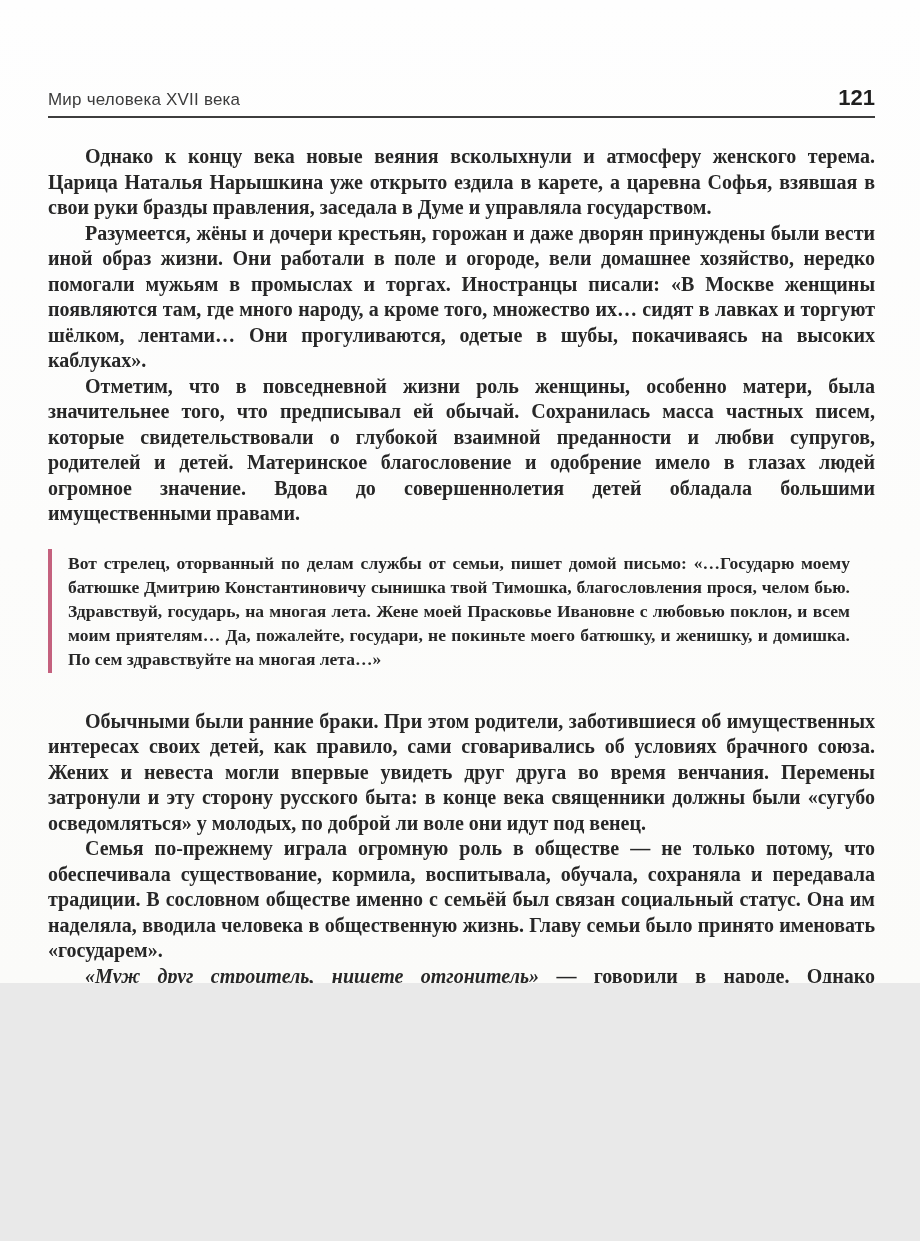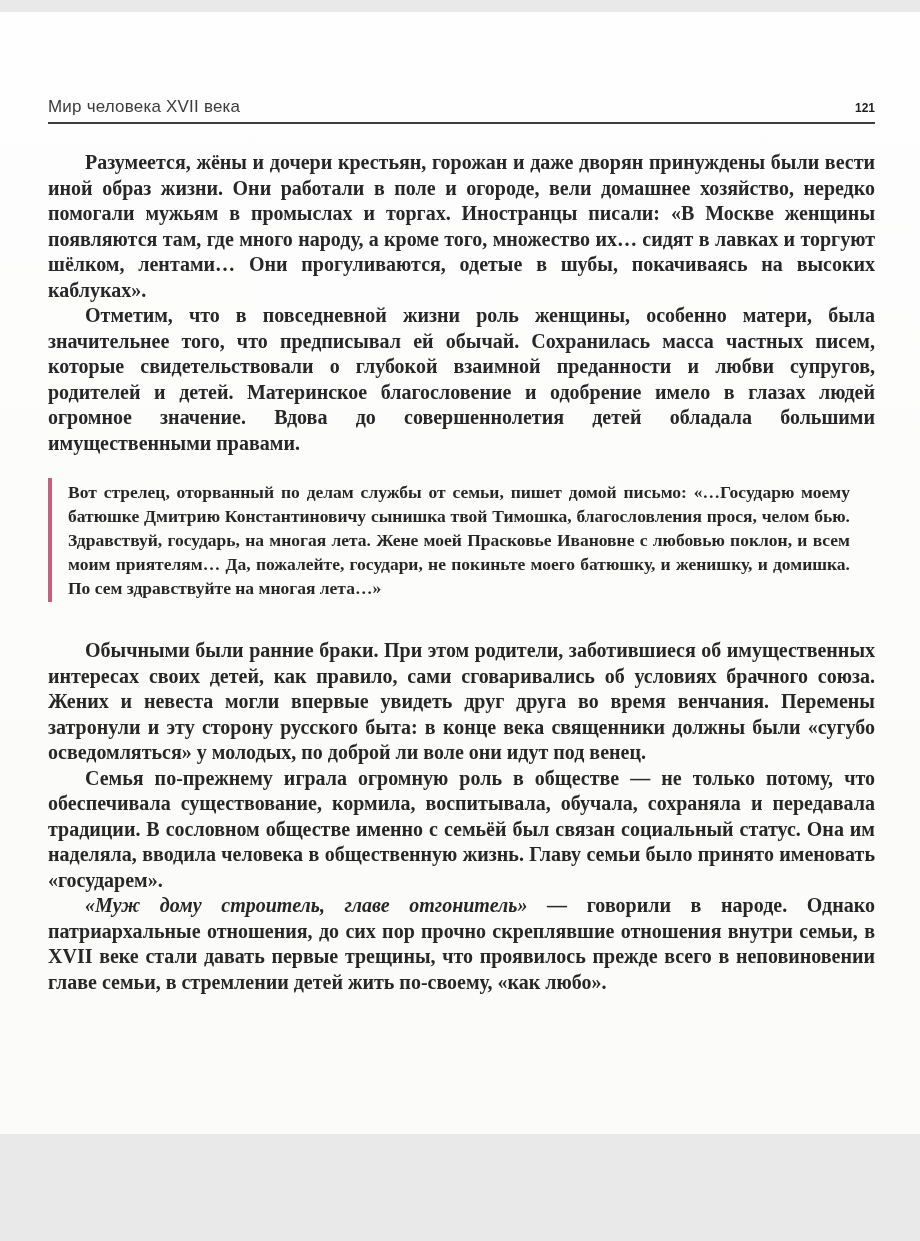--- a/index.html
+++ b/index.html
@@ -4,42 +4,42 @@
 <title>Мир человека XVII века — стр. 121</title>
 <style>
   html, body {
     margin: 0;
     padding: 0;
     background: #e9e9e9;
   }
   .page {
     position: relative;
     width: 920px;
-    height: 1122px;
-    margin: 12px auto;
+    height: 983px;
+    margin: 0 auto;
     background: linear-gradient(180deg, #fefefe 0%, #fcfcfb 55%, #fbfbf9 100%);
     box-sizing: border-box;
     overflow: hidden;
     font-family: "Liberation Serif", serif;
   }
   .page-header {
     display: flex;
     justify-content: space-between;
     align-items: baseline;
     margin: 0 45px 0 48px;
     padding-top: 85px;
     font-family: "Liberation Sans", sans-serif;
   }
   .running-title {
     font-size: 17px;
     color: #3c3c3c;
     letter-spacing: 0.2px;
   }
   .page-number {
-    font-size: 12px;
+    font-size: 22px;
     font-weight: bold;
     color: #1f1f1f;
   }
   .header-rule {
     height: 2px;
     background: #3d3d3d;
     margin: 5px 45px 0 48px;
   }
   .body-text {
     margin: 26px 45px 0 48px;
@@ -74,31 +74,32 @@
 <div class="page">
 
   <header class="page-header">
     <span class="running-title">Мир человека XVII века</span>
     <span class="page-number">121</span>
   </header>
   <div class="header-rule"></div>
 
   <main class="body-text">
 
+    <p class="para">Однако к концу века новые веяния всколыхнули и атмосферу женского терема. Царица Наталья Нарышкина уже открыто ездила в карете, а царевна Софья, взявшая в свои руки бразды правления, заседала в Думе и управляла государством.</p>
 
     <p class="para">Разумеется, жёны и дочери крестьян, горожан и даже дворян принуждены были вести иной образ жизни. Они работали в поле и огороде, вели домашнее хозяйство, нередко помогали мужьям в промыслах и торгах. Иностранцы писали: «В Москве женщины появляются там, где много народу, а кроме того, множество их… сидят в лавках и торгуют шёлком, лентами… Они прогуливаются, одетые в шубы, покачиваясь на высоких каблуках».</p>
 
     <p class="para">Отметим, что в повседневной жизни роль женщины, особенно матери, была значительнее того, что предписывал ей обычай. Сохранилась масса частных писем, которые свидетельствовали о глубокой взаимной преданности и любви супругов, родителей и детей. Материнское благословение и одобрение имело в глазах людей огромное значение. Вдова до совершеннолетия детей обладала большими имущественными правами.</p>
 
     <blockquote class="quote-block">
       <p>Вот стрелец, оторванный по делам службы от семьи, пишет домой письмо: «…Государю моему батюшке Дмитрию Константиновичу сынишка твой Тимошка, благословления прося, челом бью. Здравствуй, государь, на многая лета. Жене моей Прасковье Ивановне с любовью поклон, и всем моим приятелям… Да, пожалейте, государи, не покиньте моего батюшку, и женишку, и домишка. По сем здравствуйте на многая лета…»</p>
     </blockquote>
 
     <p class="para">Обычными были ранние браки. При этом родители, заботившиеся об имущественных интересах своих детей, как правило, сами сговаривались об условиях брачного союза. Жених и невеста могли впервые увидеть друг друга во время венчания. Перемены затронули и эту сторону русского быта: в конце века священники должны были «сугубо осведомляться» у молодых, по доброй ли воле они идут под венец.</p>
 
     <p class="para">Семья по-прежнему играла огромную роль в обществе — не только потому, что обеспечивала существование, кормила, воспитывала, обучала, сохраняла и передавала традиции. В сословном обществе именно с семьёй был связан социальный статус. Она им наделяла, вводила человека в общественную жизнь. Главу семьи было принято именовать «государем».</p>
 
     <p class="para">
-      <em>«Муж дому строитель, главе отгонитель»</em><span> — говорили в народе. Однако патриархальные отношения, до сих пор прочно скреплявшие отношения внутри семьи, в XVII веке стали давать первые трещины, что проявилось прежде всего в неповиновении главе семьи, в стремлении детей жить по-своему, «как любо».</span>
+      <em>«Муж друг строитель, нищете отгонитель»</em><span> — говорили в народе. Однако патриархальные отношения, до сих пор прочно скреплявшие отношения внутри семьи, в XVII веке стали давать первые трещины, что проявилось прежде всего в неповиновении главе семьи, в стремлении детей жить по-своему, «как любо».</span>
     </p>
 
   </main>
 </div>
 
 </body></html>

